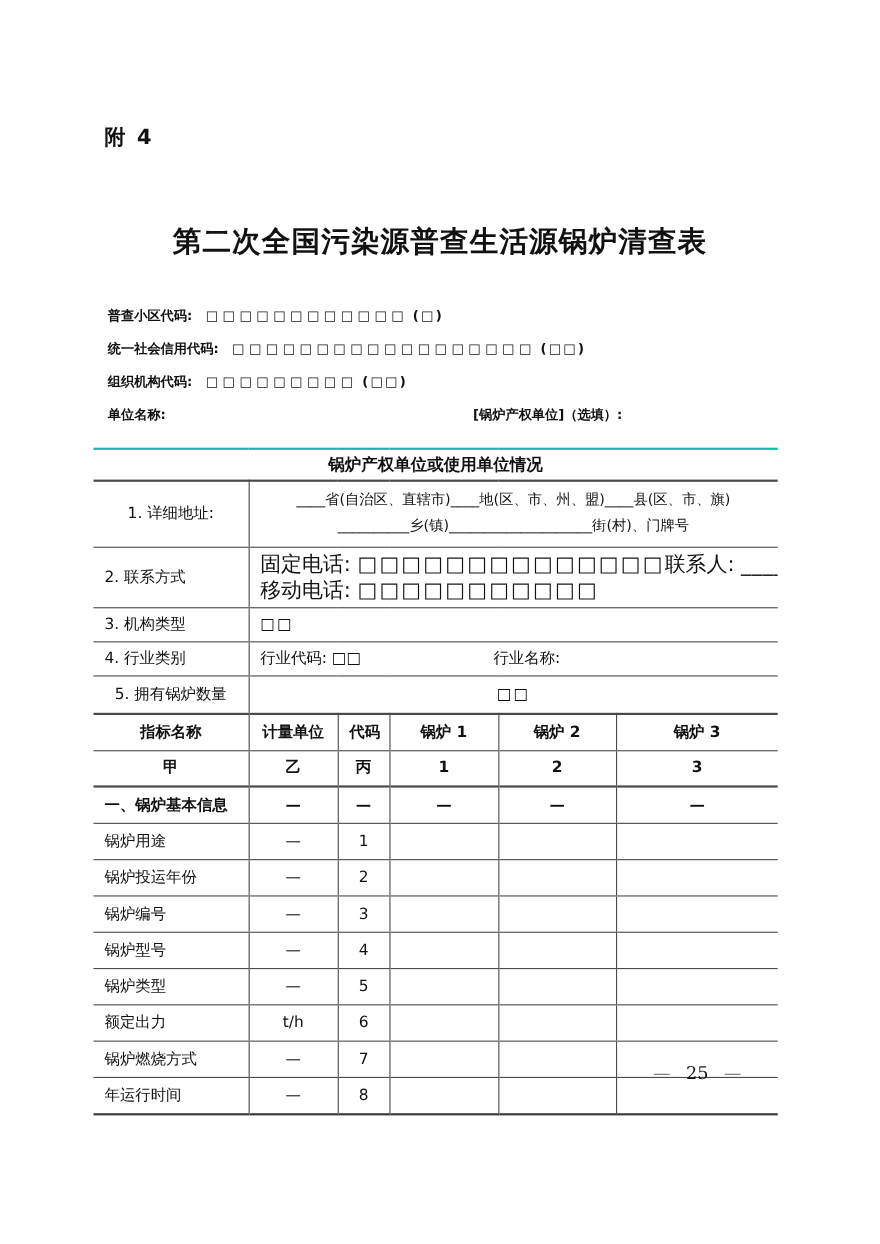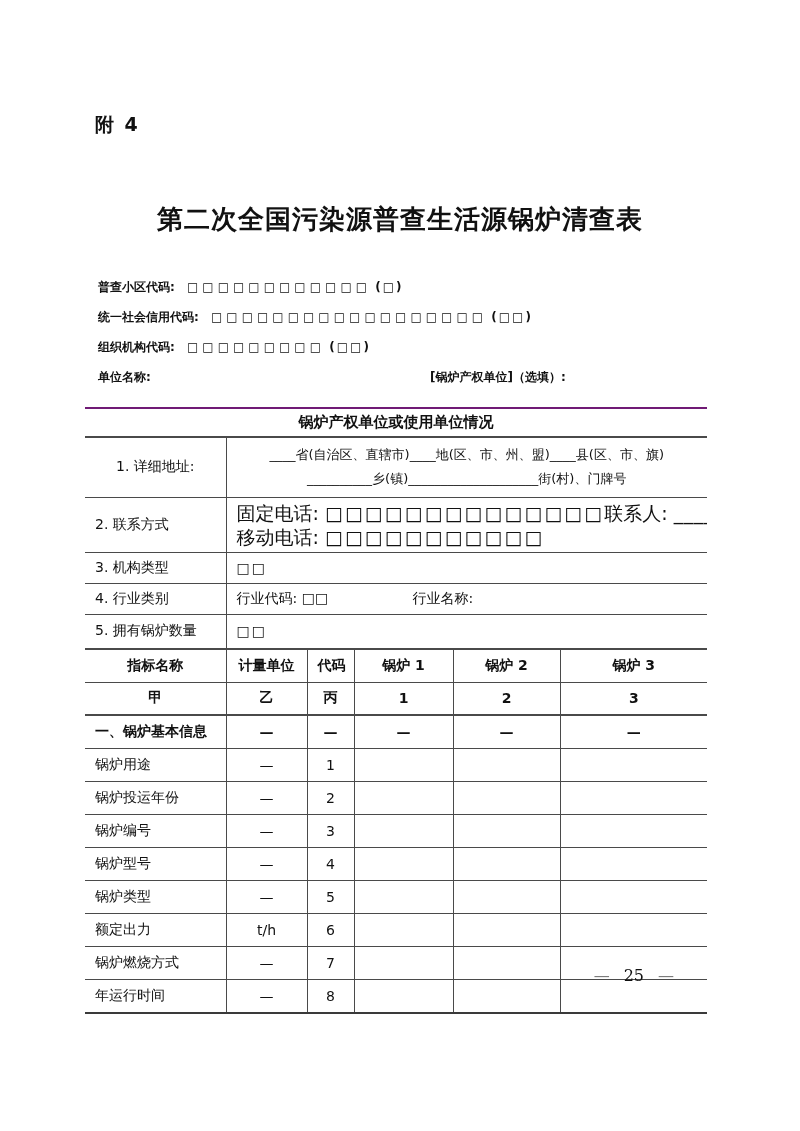--- a/index.html
+++ b/index.html
@@ -22,47 +22,47 @@
   }
   .codes .line{white-space:nowrap;}
   .codes .boxes{font-weight:normal;letter-spacing:4px;margin-left:8px;}
   .codes .suffix{font-weight:bold;letter-spacing:2px;}
   .line-unit{position:relative;height:30px;}
   .optional-label{position:absolute;left:292px;top:0;margin-left:40px;}
 
   table.form{
     position:absolute;top:407px;left:85px;width:622px;
     border-collapse:collapse;table-layout:fixed;
-    border-top:2px solid #701a75;
+    border-top:2px solid #14b8a6;
   }
   table.form td{
     border-bottom:1px solid #4a4a4a;
     font-size:14px;padding:0 10px;vertical-align:middle;
     overflow:hidden;white-space:nowrap;
   }
   table.form td + td{border-left:1px solid #4a4a4a;}
   tr.span-header td{
     text-align:center;font-weight:bold;font-size:15px;
     height:27px;border-bottom-width:2px;
   }
   tr.r-addr{height:60px;text-align:center;}
   tr.r-contact{height:55px;}
   tr.r-small{height:31px;}
-  tr.r-count td{height:33px;border-bottom-width:2px;}
+  tr.r-count td{height:33px;border-bottom-width:2px;text-align:center;}
   tr.col-header td{height:32px;text-align:center;font-weight:bold;}
   tr.code-row td{height:31px;text-align:center;font-weight:bold;border-bottom-width:2px;}
   tr.section-row td{height:32px;font-weight:bold;}
   tr.data-row td{height:32px;}
   tr.last-row td{border-bottom:2px solid #3a3a3a;}
   td.label-cell{padding-left:8px;}
   td.center{text-align:center;}
   .addr-line{font-size:13px;line-height:24px;}
   .contact-line{font-size:19px;line-height:24px;}
   .cell-boxes{letter-spacing:2px;}
-  .industry-name{margin-left:80px;}
+  .industry-name{margin-left:116px;}
   .u-line{letter-spacing:0.5px;}
 
   .footer-pageno{
     position:absolute;top:966px;right:112px;
     font-size:16px;font-family:"DejaVu Serif","Liberation Serif",serif;
   }
   .footer-pageno .dash{color:#777;margin:0 14px;}
 </style>
 </head>
 <body>

